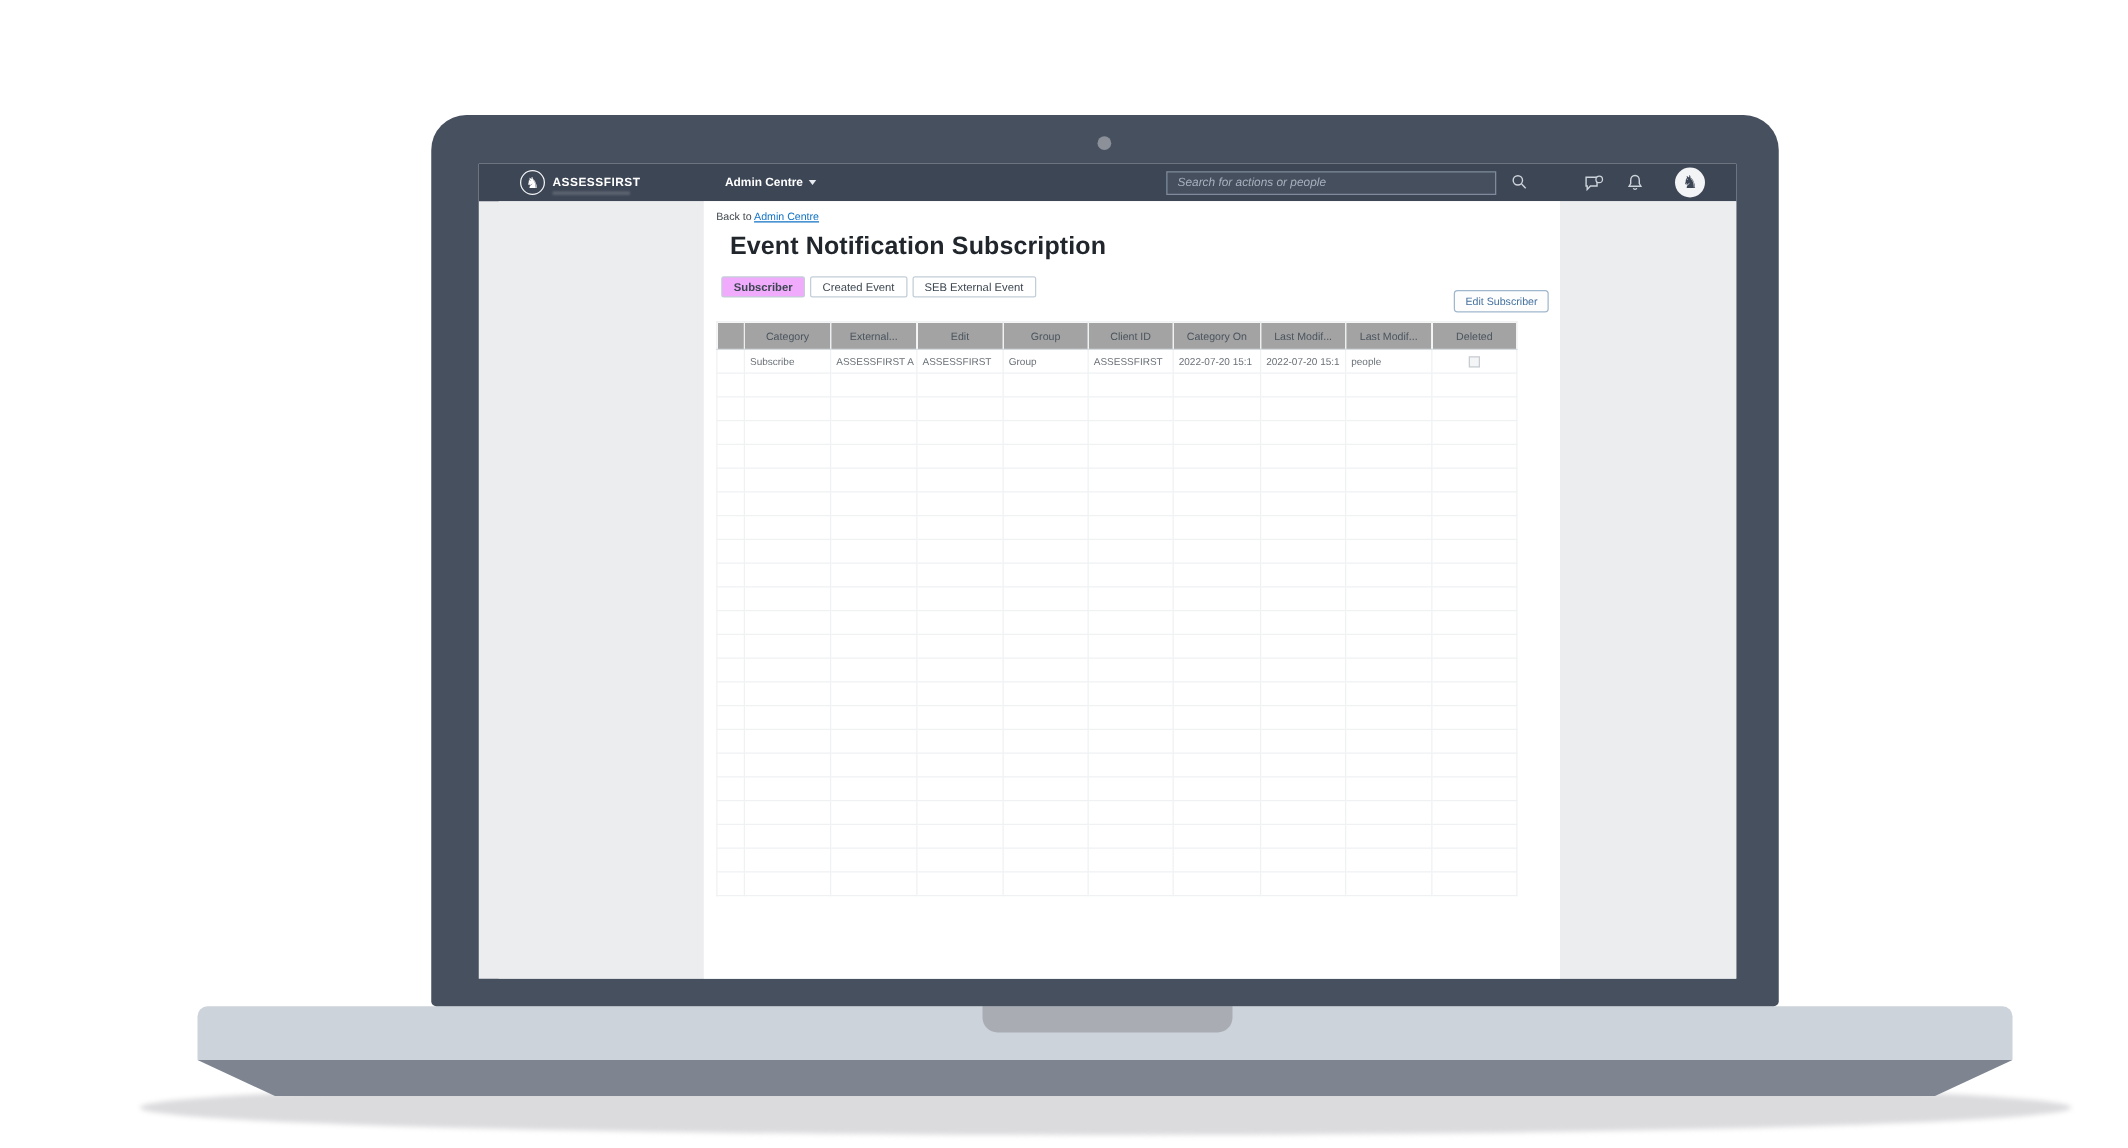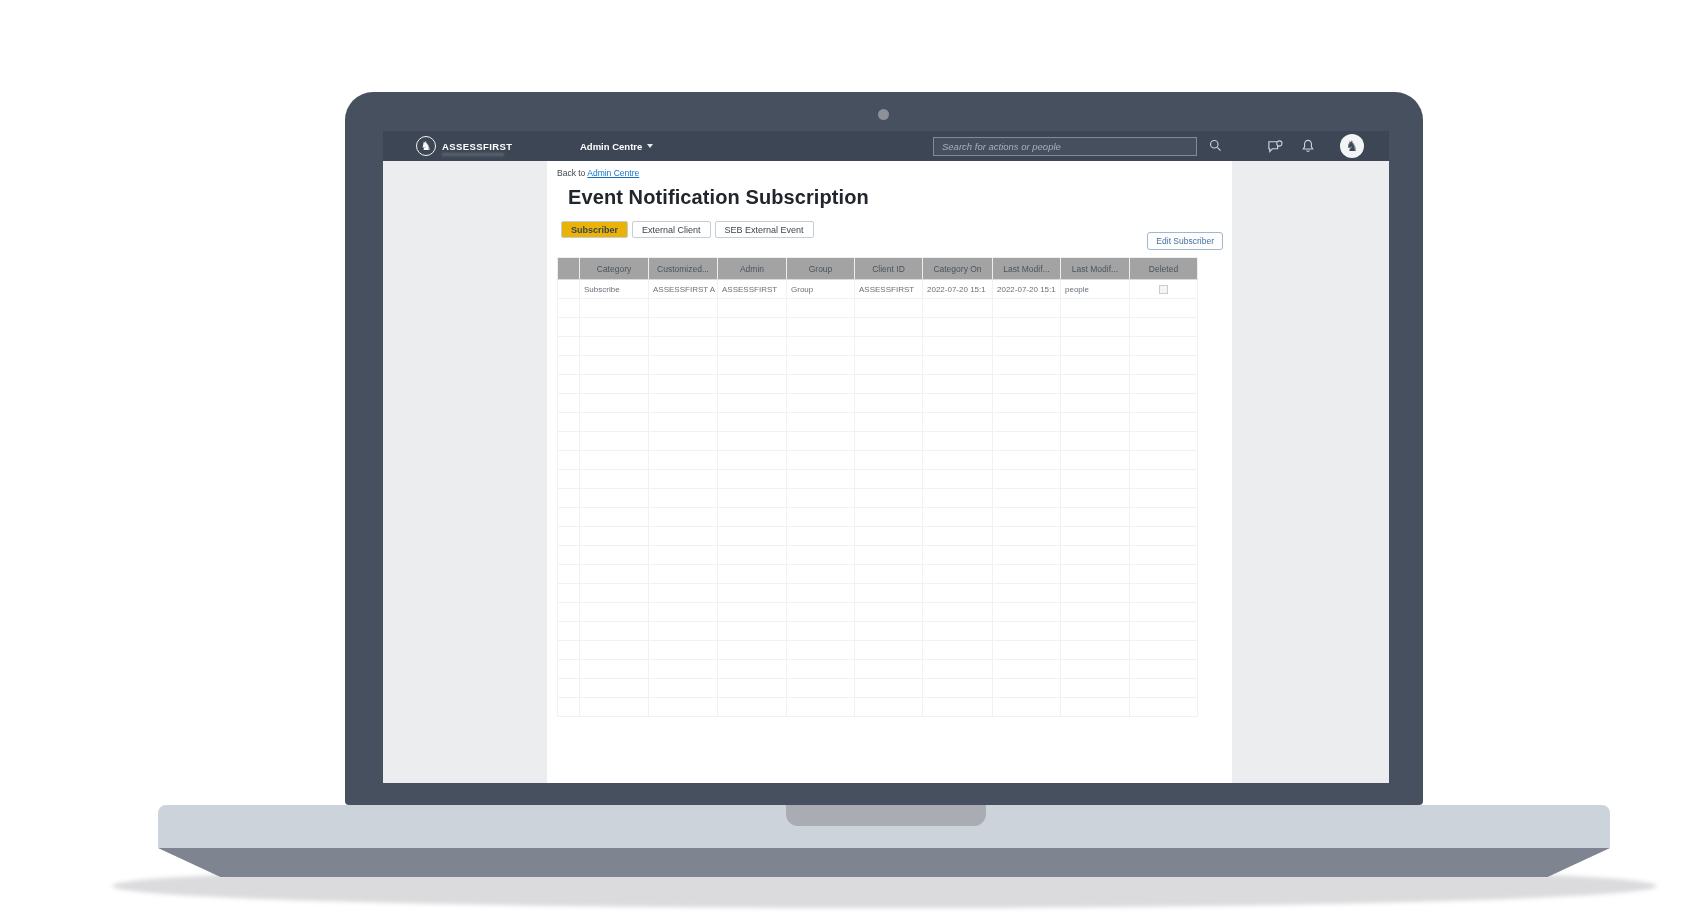--- a/index.html
+++ b/index.html
@@ -46,33 +46,33 @@
             padding:0 8px; outline:none; font-family:"Liberation Sans", sans-serif; }
   .search input::placeholder { color:#a7b0bd; font-style:italic; }
   .nav-ic { position:absolute; top:8px; display:flex; align-items:center;
             justify-content:center; }
   .avatar { position:absolute; left:957px; top:3px; width:24px; height:24px;
             border-radius:50%; background:#f2f4f6; color:#3d4655; display:flex;
             align-items:center; justify-content:center; font-size:14px; line-height:1;
             font-family:"DejaVu Sans", sans-serif; }
 
   
-  .content { position:absolute; left:0; top:30px; width:100%; height:622px; background:#ecedef; }
+  .content { position:absolute; left:16px; top:30px; width:100%; height:622px; background:#ecedef; }
   .container { position:absolute; left:164px; top:0; width:685px; height:622px; background:#ffffff; }
 
   .backline { position:absolute; left:10px; top:7px; font-size:8.5px; color:#40474e; }
   .backline a { color:#1072c5; text-decoration:underline; cursor:pointer; }
   .page-title { position:absolute; left:21px; top:25px; font-size:20px; font-weight:bold;
             color:#20262c; letter-spacing:0.1px; }
 
   .tabs { position:absolute; left:14px; top:60px; display:flex; gap:4px; }
   .tab { height:17px; padding:0 9px; display:flex; align-items:center; font-size:9px;
             color:#3c4650; background:#fff; border:1px solid #c3ced8; border-radius:2px;
             cursor:pointer; white-space:nowrap; }
-  .tab.active { background:#eab308; font-weight:bold; }
+  .tab.active { background:#f0abfc; font-weight:bold; }
 
   .edit-btn { position:absolute; right:9px; top:71px; height:18px; padding:0 8px;
             font-size:8.5px; color:#44719e; background:#fdfdfe; border:1px solid #a0b7cd;
             border-radius:3px; cursor:pointer; font-family:"Liberation Sans", sans-serif; }
 
   
   .table-wrap { position:absolute; left:10px; top:96px; }
   table.grid { border-collapse:collapse; table-layout:fixed; width:640px;
             border:1px solid #e0e4e7; background:#fff; }
   table.grid th { height:22px; font-size:8.5px; font-weight:normal; color:#4a545e;
@@ -147,21 +147,21 @@
         <div class="container">
 
           <div class="backline">
             <span>Back to </span><a>Admin Centre</a>
           </div>
 
           <div class="page-title">Event Notification Subscription</div>
 
           <div class="tabs">
             <div class="tab active">Subscriber</div>
-            <div class="tab">External Client</div>
+            <div class="tab">Created Event</div>
             <div class="tab">SEB External Event</div>
           </div>
 
           <button class="edit-btn">Edit Subscriber</button>
 
           <div class="table-wrap">
             <table class="grid">
               <colgroup>
                 <col style="width:22px">
                   <col style="width:69px">
@@ -171,22 +171,22 @@
                   <col style="width:68px">
                 <col style="width:70px">
                   <col style="width:68px">
                   <col style="width:69px">
                 <col style="width:68px">
               </colgroup>
               <thead>
                 <tr>
                   <th></th>
                   <th>Category</th>
-                  <th>Customized...</th>
-                  <th>Admin</th>
+                  <th>External...</th>
+                  <th>Edit</th>
                   <th>Group</th>
                   <th>Client ID</th>
                   <th>Category On</th>
                   <th>Last Modif...</th>
                   <th>Last Modif...</th>
                   <th>Deleted</th>
                 </tr>
               </thead>
               <tbody>
                 <tr>

